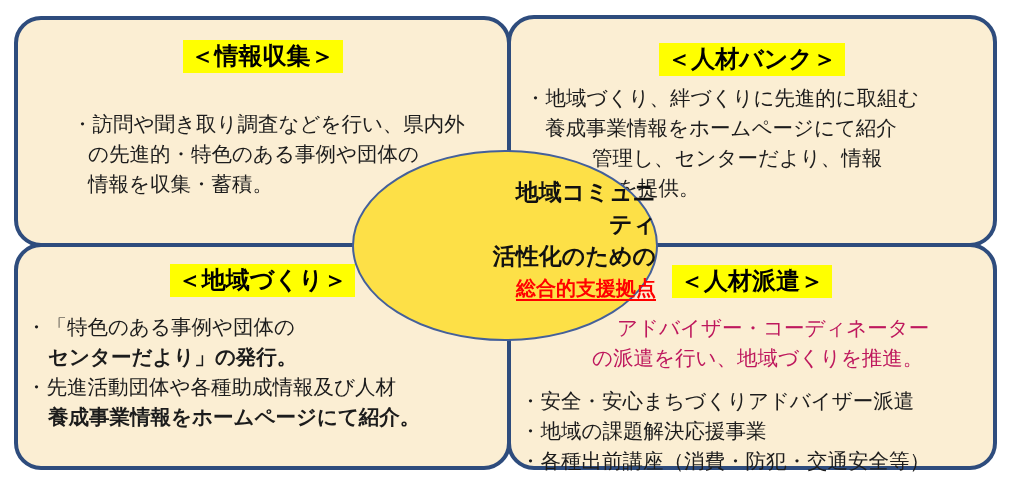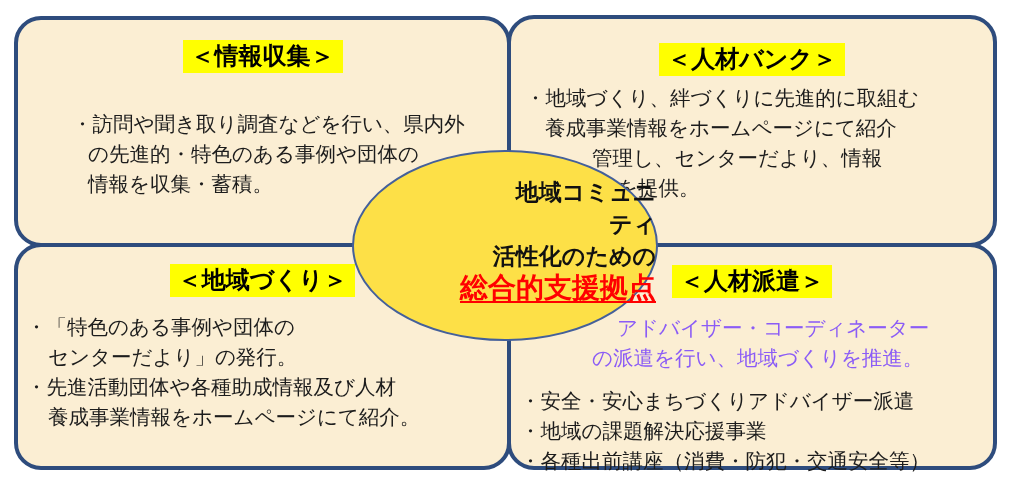--- a/index.html
+++ b/index.html
@@ -36,29 +36,29 @@
     font-size: 24px;
     line-height: 29px;
     padding: 2px 8px;
     white-space: nowrap;
   }
 
   .body { color: #1c1c1c; font-size: 20.5px; line-height: 30px; }
   .box-tl .body { margin-top: 36px; padding-left: 46px; }
   .box-tr .body { margin-top: 7px; }
   .box-bl .body { margin-top: 15px; }
-  .box-br .lead    { margin-top: 15px; color: #8b5cf6; font-size: 20.5px; line-height: 30px; }
+  .box-br .lead    { margin-top: 15px; color: #be185d; font-size: 20.5px; line-height: 30px; }
   .box-br .bullets { margin-top: 13px; color: #1c1c1c; font-size: 20.5px; line-height: 30px; }
 
   .line { white-space: nowrap; }
   .ml8   { margin-left: 8px; }
   .ml9   { margin-left: 9px; }
   .ml14  { margin-left: 14px; }
   .ml24  { margin-left: 24px; }
-  .ml30  { margin-left: 30px; }
+  .ml30  { margin-left: 30px; font-weight: bold; }
   .ml34  { margin-left: 34px; }
   .ml81  { margin-left: 81px; }
   .ml106 { margin-left: 106px; }
 
   .center-ellipse {
     position: absolute;
     left: 352px; top: 150px;
     width: 306px; height: 191px;
     background: #fde047;
     border: 2px solid #44609a;
@@ -68,21 +68,21 @@
     padding-top: 24px;
   }
   .c-line {
     font-size: 23px;
     font-weight: bold;
     line-height: 32px;
     color: #111111;
     white-space: nowrap;
   }
   .c-em {
-    font-size: 28px;
+    font-size: 20px;
     font-weight: bold;
     line-height: 32px;
     color: #ff0000;
     text-decoration: underline;
     text-underline-offset: 4px;
     white-space: nowrap;
   }
 </style>
 </head>
 <body>

